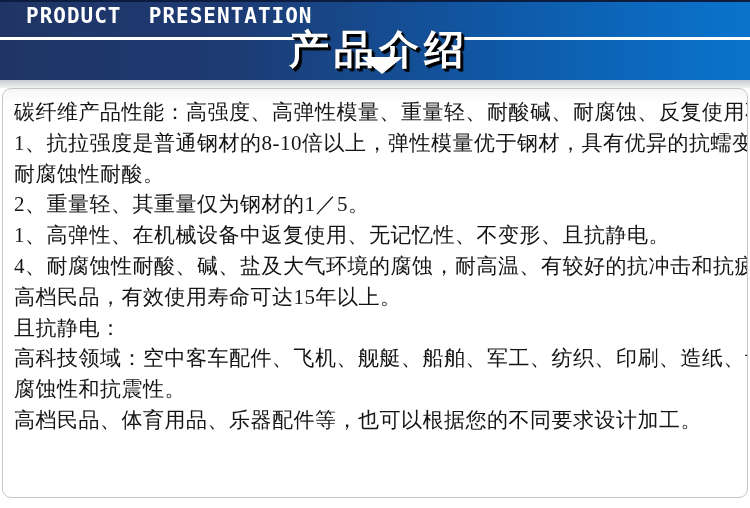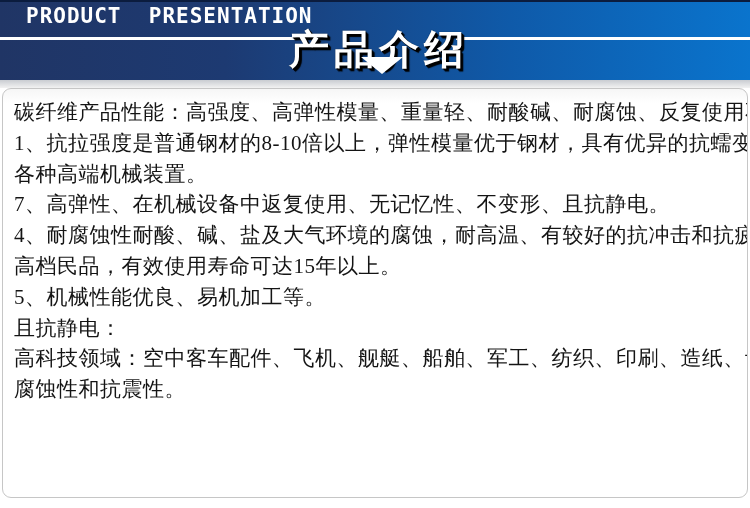--- a/index.html
+++ b/index.html
@@ -85,21 +85,22 @@
   <div class="title-en">PRODUCT  PRESENTATION</div>
   <div class="title-cn">产品介绍</div>
   <div class="down-arrow"></div>
 </div>
 
 <div class="banner-shade"></div>
 
 <div class="panel">
   <div class="line">碳纤维产品性能：高强度、高弹性模量、重量轻、耐酸碱、耐腐蚀、反复使用不易产生记</div>
   <div class="line">1、抗拉强度是普通钢材的8-10倍以上，弹性模量优于钢材，具有优异的抗蠕变性能，耐</div>
-  <div class="line">各种高端机械装置。</div>
-  <div class="line">7、高弹性、在机械设备中返复使用、无记忆性、不变形、且抗静电。</div>
+  <div class="line">耐腐蚀性耐酸。</div>
+  <div class="line">2、重量轻、其重量仅为钢材的1／5。</div>
+  <div class="line">1、高弹性、在机械设备中返复使用、无记忆性、不变形、且抗静电。</div>
   <div class="line">4、耐腐蚀性耐酸、碱、盐及大气环境的腐蚀，耐高温、有较好的抗冲击和抗疲劳性、不须</div>
   <div class="line">高档民品，有效使用寿命可达15年以上。</div>
-  <div class="line">5、机械性能优良、易机加工等。</div>
   <div class="line">且抗静电：</div>
   <div class="line">高科技领域：空中客车配件、飞机、舰艇、船舶、军工、纺织、印刷、造纸、设备耗材及</div>
   <div class="line">腐蚀性和抗震性。</div>
+  <div class="line">高档民品、体育用品、乐器配件等，也可以根据您的不同要求设计加工。</div>
 </div>
 
 </body></html>

